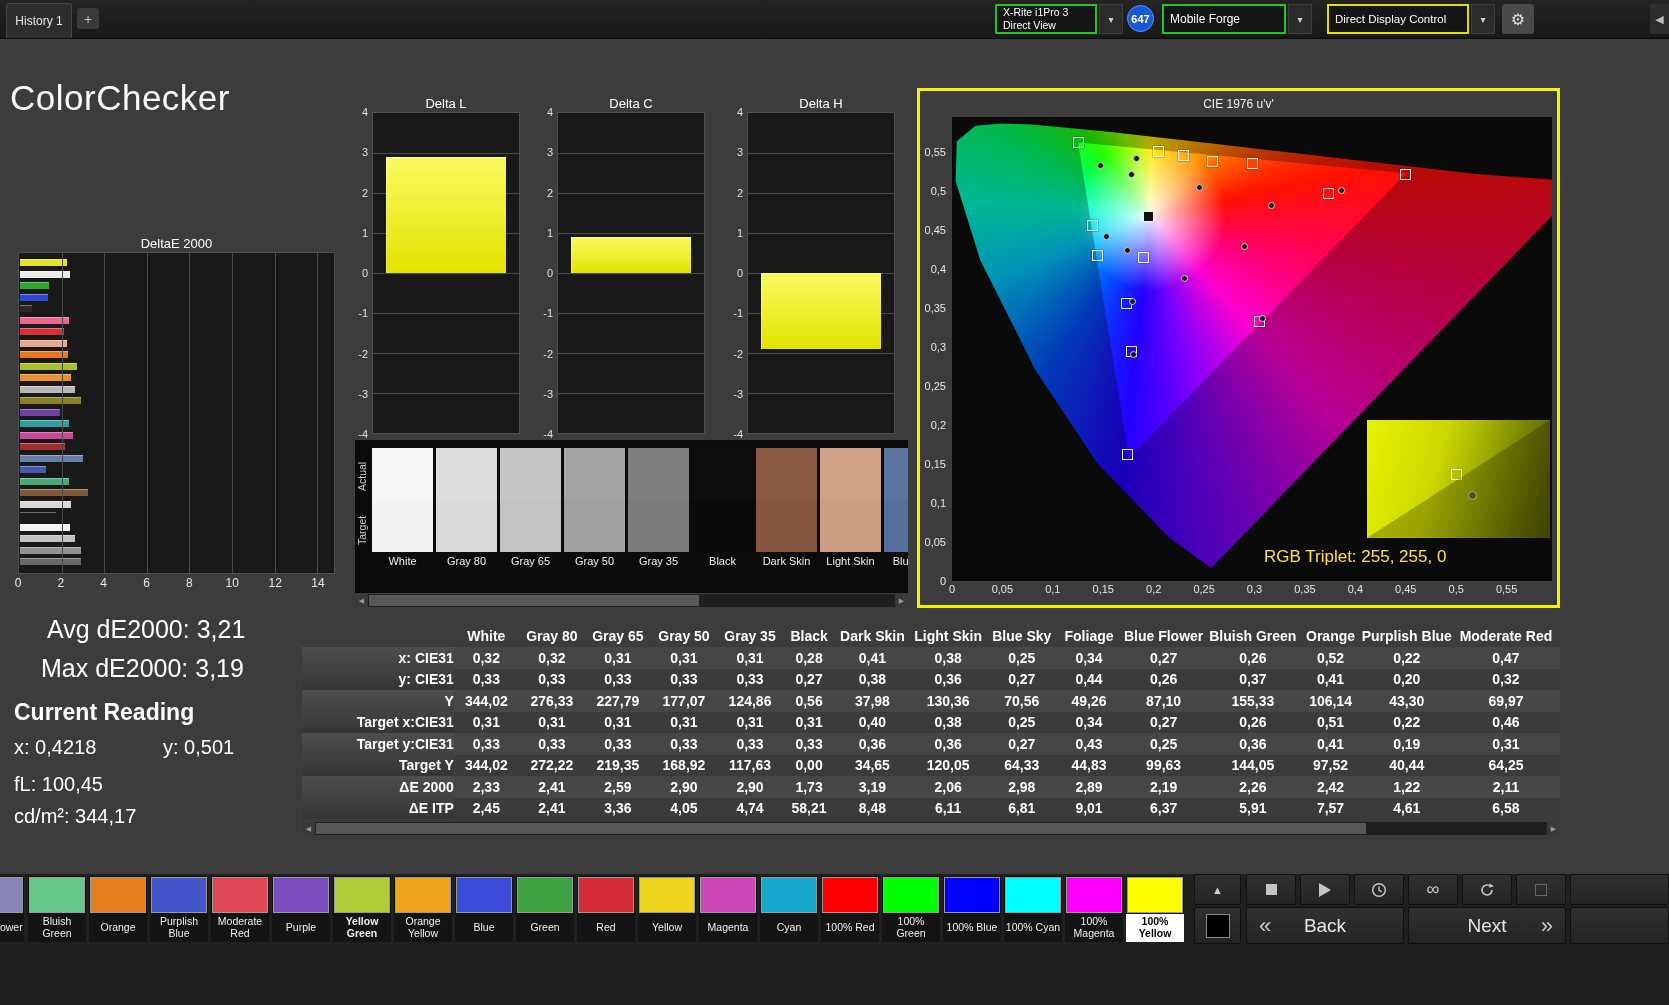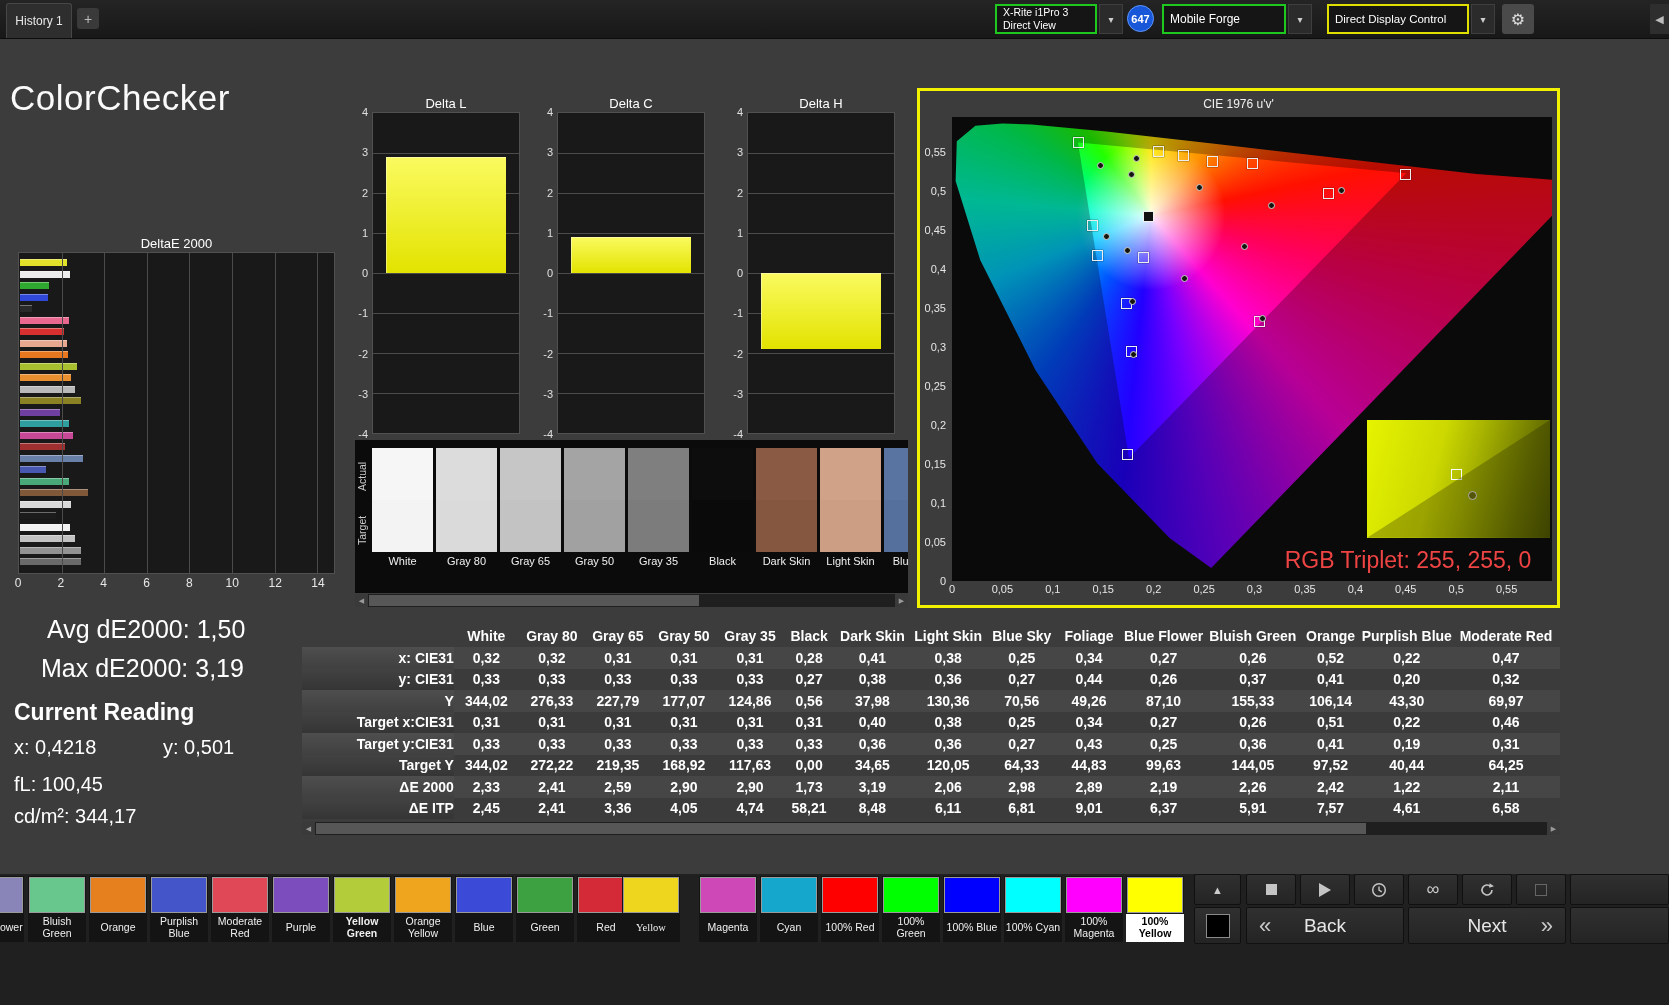--- a/index.html
+++ b/index.html
@@ -81,21 +81,21 @@
     conic-gradient(from 0deg at 33.2% 21.3%, #ffe800 0deg,#ff9000 40deg,#ff1000 78deg,#ff0060 105deg,#ff00d0 138deg,#7700ff 168deg,#2200ff 186deg,#0055ff 215deg,#00ccff 248deg,#00ffcc 275deg,#00ff66 300deg,#22ff00 322deg,#99ff00 342deg,#ffe800 360deg);}
   #horseshoe{clip-path:polygon(0.8% 5.2%,3.9% 1.9%,8.4% 1.4%,13.3% 1.6%,25.7% 3.1%,44.1% 5.8%,67.8% 9.4%,87.4% 12.3%,100% 13.5%,100% 21.3%,43.2% 97.2%,36.3% 90.8%,24.2% 74.6%,13.9% 54.5%,4.7% 30.8%,0.6% 13.8%);filter:brightness(.72);}
   #gamut-tri{clip-path:polygon(21% 5.5%,75.7% 12.1%,29.5% 73.5%);}
   .pt-target{position:absolute;width:11px;height:11px;margin:-5.5px 0 0 -5.5px;border:1.5px solid #ededed;box-sizing:border-box;box-shadow:0 0 1px #000;}
   .pt-white{position:absolute;width:11px;height:11px;margin:-5.5px 0 0 -5.5px;background:#101010;border:1.5px solid #f0f0f0;box-sizing:border-box;}
   .pt-measured{position:absolute;width:7px;height:7px;margin:-3.5px 0 0 -3.5px;border-radius:50%;background:#15150f;border:1px solid #cfcfcf;box-sizing:border-box;}
   #cie-inset{position:absolute;left:69.2%;top:65.3%;width:30.5%;height:25.4%;background:linear-gradient(105deg,#e6f400 0%,#ccd800 38%,#a8b400 55%,#6a7400 82%,#4a5200 100%);}
   #cie-inset::after{content:"";position:absolute;inset:0;clip-path:polygon(0 100%,100% 0,100% 100%);background:rgba(30,28,0,.28);}
   .inset-sq{position:absolute;left:46%;top:42%;width:11px;height:11px;border:1.5px solid #fff;box-sizing:border-box;}
   .inset-dot{position:absolute;left:55%;top:60%;width:7px;height:7px;border-radius:50%;background:#6a6a10;border:1px solid #e8e8e8;}
-  #rgb-triplet{position:absolute;left:52%;top:92.6%;width:48%;text-align:center;font-size:23px;color:#ef4444;}
+  #rgb-triplet{position:absolute;left:52%;top:92.6%;width:48%;text-align:left;font-size:17px;color:#fde047;}
 
   
   #table-wrap{position:absolute;left:302px;top:625px;width:1258px;height:197px;overflow:hidden;}
   #table-wrap table{border-collapse:collapse;table-layout:fixed;}
   #table-wrap th{font-size:14px;font-weight:bold;color:#fff;height:22px;text-align:center;white-space:nowrap;padding:0;}
   #table-wrap td{font-size:14px;font-weight:bold;color:#fff;height:21.5px;text-align:center;white-space:nowrap;padding:0;}
   #table-wrap td.rowlabel{text-align:right;padding-left:8px;}
   tr.even td{background:#464646}tr.odd td{background:#3b3b3b}
   tr.even td.rowlabel{background:linear-gradient(#4e4e4e,#404040)}
   tr.odd td.rowlabel{background:linear-gradient(#424242,#353535)}
@@ -414,21 +414,21 @@
         <div class="cxtick" style="left: 42.0168%;">0,25</div>
         <div class="cxtick" style="left: 50.4202%;">0,3</div>
         <div class="cxtick" style="left: 58.8235%;">0,35</div>
         <div class="cxtick" style="left: 67.2269%;">0,4</div>
         <div class="cxtick" style="left: 75.6303%;">0,45</div>
         <div class="cxtick" style="left: 84.0336%;">0,5</div>
         <div class="cxtick" style="left: 92.437%;">0,55</div>
       </div>
   </div>
 
-  <div class="stat" id="stat-avg">Avg dE2000: 1,50</div>
+  <div class="stat" id="stat-avg">Avg dE2000: 3,21</div>
   <div class="stat" id="stat-max">Max dE2000: 3,19</div>
   <div class="stat" id="stat-cr">Current Reading</div>
   <div class="stat" id="stat-x">x: 0,4218</div>
   <div class="stat" id="stat-y">y: 0,501</div>
   <div class="stat" id="stat-fl">fL: 100,45</div>
   <div class="stat" id="stat-cd">cd/m²: 344,17</div>
 
   <div id="table-wrap">
     <table id="results-table">
         <colgroup>
@@ -665,21 +665,21 @@
         <div class="patch-label">Blue</div>
       </div>
       <div class="patch" style="left: 516px;">
         <div class="patch-swatch" style="background: rgb(61, 161, 66);"></div>
         <div class="patch-label">Green</div>
       </div>
       <div class="patch" style="left: 577px;">
         <div class="patch-swatch" style="background: rgb(212, 42, 56);"></div>
         <div class="patch-label">Red</div>
       </div>
-      <div class="patch" style="left: 622px; font-family: Liberation Serif, serif;">
+      <div class="patch" style="left: 638px;">
         <div class="patch-swatch" style="background: rgb(239, 214, 30);"></div>
         <div class="patch-label">Yellow</div>
       </div>
       <div class="patch" style="left: 699px;">
         <div class="patch-swatch" style="background: rgb(207, 72, 184);"></div>
         <div class="patch-label">Magenta</div>
       </div>
       <div class="patch" style="left: 760px;">
         <div class="patch-swatch" style="background: rgb(22, 168, 204);"></div>
         <div class="patch-label">Cyan</div>

